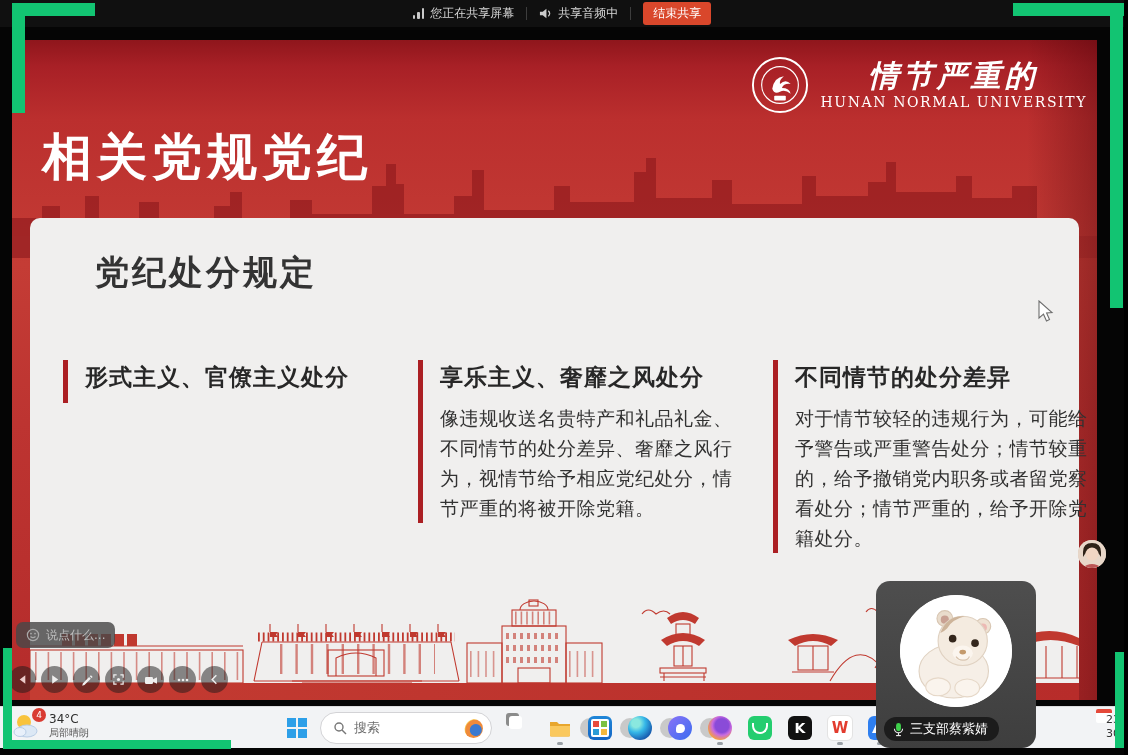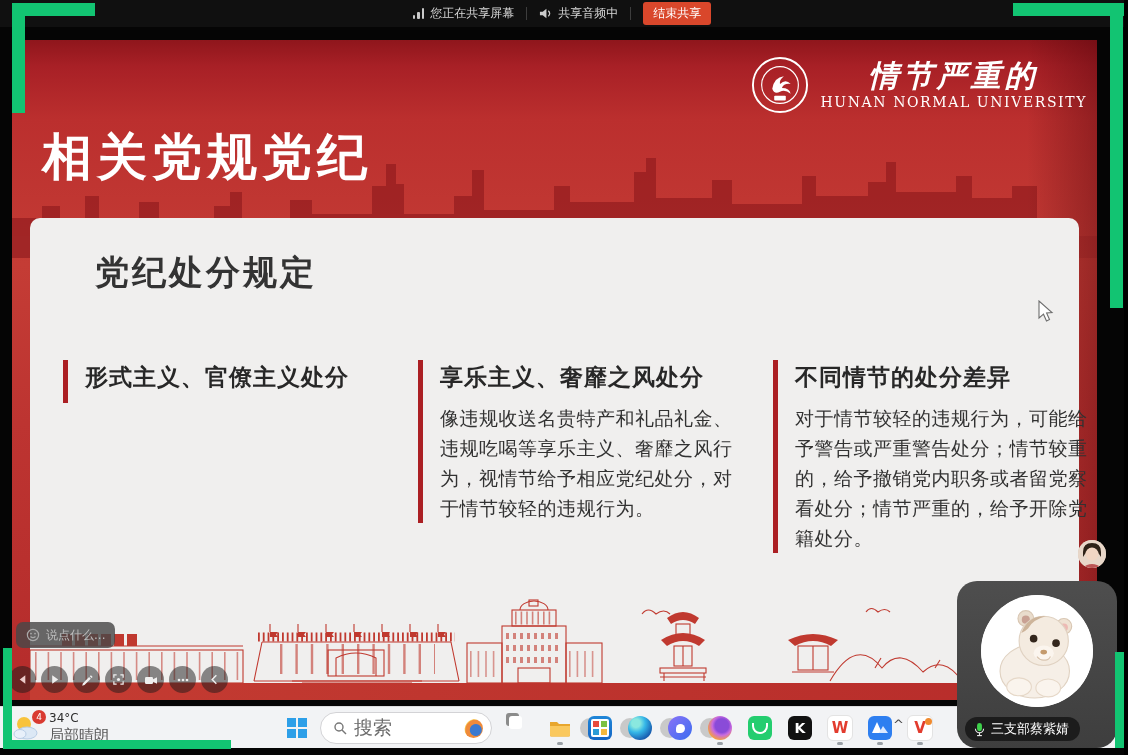--- a/index.html
+++ b/index.html
@@ -44,22 +44,22 @@
     background:linear-gradient(90deg,#c43c32,#b72c2a);}
 
   
   .chat-bubble{position:absolute;left:16px;top:622px;height:26px;min-width:72px;z-index:15;
     background:rgba(72,72,72,.82);border-radius:7px;display:flex;align-items:center;gap:6px;
     padding:0 10px;color:#bdbdbd;font-size:12px;}
   .controls{position:absolute;left:9px;top:666px;display:flex;gap:5px;z-index:15;}
   .ctrl{width:27px;height:27px;border-radius:50%;background:rgba(25,25,25,.5);
     display:flex;align-items:center;justify-content:center;}
 
-  .cam-thumb{position:absolute;left:957px;top:581px;width:160px;height:167px;z-index:40;
-    background:linear-gradient(180deg,#4e4e4e,#3e3e3e);border-radius:20px;}
+  .cam-thumb{position:absolute;left:876px;top:581px;width:160px;height:167px;z-index:40;
+    background:linear-gradient(180deg,#4e4e4e,#3e3e3e);border-radius:14px;}
   .avatar-circle{position:absolute;left:24px;top:14px;width:112px;height:112px;border-radius:50%;
     background:#fff;overflow:hidden;}
   .name-pill{position:absolute;left:8px;bottom:7px;background:rgba(18,18,18,.78);border-radius:13px;
     padding:3px 11px 3px 8px;display:flex;align-items:center;gap:5px;color:#fff;font-size:13px;}
   .mini-avatar{position:absolute;left:1078px;top:540px;width:28px;height:28px;border-radius:50%;
     overflow:hidden;z-index:45;background:#d9c4b4;}
 
   
   .gb{position:absolute;background:#12c472;z-index:50;}
   .gb.tl-h{left:12px;top:3px;width:83px;height:13px;}
@@ -72,27 +72,27 @@
 
   
   .taskbar{position:absolute;left:0;top:706px;width:1128px;height:41px;background:#f2f3f5;
     border-top:1px solid #dcdcde;z-index:30;}
   .weather{position:absolute;left:12px;top:4px;display:flex;align-items:center;gap:7px;}
   .w-icon{position:relative;width:30px;height:30px;}
   .w-badge{position:absolute;right:-4px;top:-3px;width:14px;height:14px;border-radius:50%;
     background:#d93a31;color:#fff;font-size:9px;display:flex;align-items:center;justify-content:center;}
   .w-txt{display:flex;flex-direction:column;justify-content:center;}
   .w-temp{font-size:12px;color:#2c2c2c;line-height:1.25;}
-  .w-cond{font-size:15px;color:#5a5a5a;line-height:1.25;}
+  .w-cond{font-size:10px;color:#5a5a5a;line-height:1.25;}
   .tb-center{position:absolute;left:284px;top:5px;display:flex;align-items:center;}
   .start{width:26px;height:26px;display:flex;align-items:center;justify-content:center;margin-right:10px;}
   .win{display:grid;grid-template-columns:9px 9px;grid-template-rows:9px 9px;gap:2px;}
   .win i{background:#2d9fe8;display:block;}
   .search-pill{width:150px;height:30px;background:#fff;border:1px solid #d3d3d6;border-radius:16px;
-    display:flex;align-items:center;gap:7px;padding:0 8px 0 12px;color:#6b6b6b;font-size:19px;}
+    display:flex;align-items:center;gap:7px;padding:0 8px 0 12px;color:#6b6b6b;font-size:13px;}
   .search-pill .flex{flex:1;}
   .comet{width:19px;height:19px;border-radius:50%;
     background:radial-gradient(circle at 62% 58%,#3a79d0 0 34%,#ef8a3a 40% 62%,#f6c04a 66%,rgba(246,192,74,0) 72%);}
   .apps{display:flex;align-items:center;margin-left:8px;}
   .app{position:relative;width:26px;height:26px;margin:0 7px;display:flex;align-items:center;justify-content:center;}
   .app .dot{position:absolute;bottom:-4px;left:50%;transform:translateX(-50%);width:6px;height:3px;border-radius:2px;background:#9aa0a6;}
   .halo::before{content:"";position:absolute;left:-7px;top:3px;width:20px;height:20px;border-radius:50%;background:#c9c9c9;}
   .rs{width:24px;height:24px;border-radius:6px;display:flex;align-items:center;justify-content:center;position:relative;}
   .a-tv .base{width:22px;height:22px;border-radius:50%;background:#cfcfcf;position:relative;}
   .a-tv .sq{position:absolute;right:-2px;bottom:-1px;width:13px;height:13px;border-radius:3px;background:#fff;box-shadow:-3px -3px 0 #8b8b8b;}
@@ -165,21 +165,21 @@
     <div class="slide-title">相关党规党纪</div>
 
     <div class="panel">
       <div class="panel-heading">党纪处分规定</div>
 
       <div class="col c1">
         <div class="col-title">形式主义、官僚主义处分</div>
       </div>
       <div class="col c2">
         <div class="col-title">享乐主义、奢靡之风处分</div>
-        <div class="col-body">像违规收送名贵特产和礼品礼金、违规吃喝等享乐主义、奢靡之风行为，视情节给予相应党纪处分，对于情节较轻的违规行为。</div>
+        <div class="col-body">像违规收送名贵特产和礼品礼金、不同情节的处分差异、奢靡之风行为，视情节给予相应党纪处分，情节严重的将被开除党籍。</div>
       </div>
       <div class="col c3">
         <div class="col-title">不同情节的处分差异</div>
         <div class="col-body">对于情节较轻的违规行为，可能给予警告或严重警告处分；情节较重的，给予撤销党内职务或者留党察看处分；情节严重的，给予开除党籍处分。</div>
       </div>
 
       <svg class="campus-art" viewBox="0 0 1049 95">
         <g stroke="#c0392f" stroke-width="1.1" fill="none">
 
           <rect x="0" y="62" width="213" height="33"></rect>

